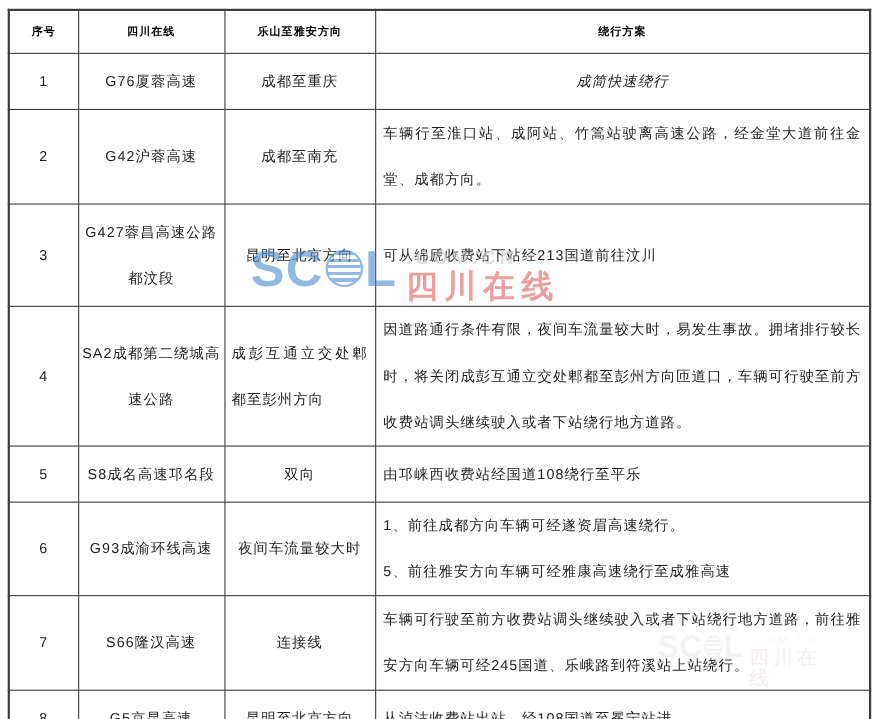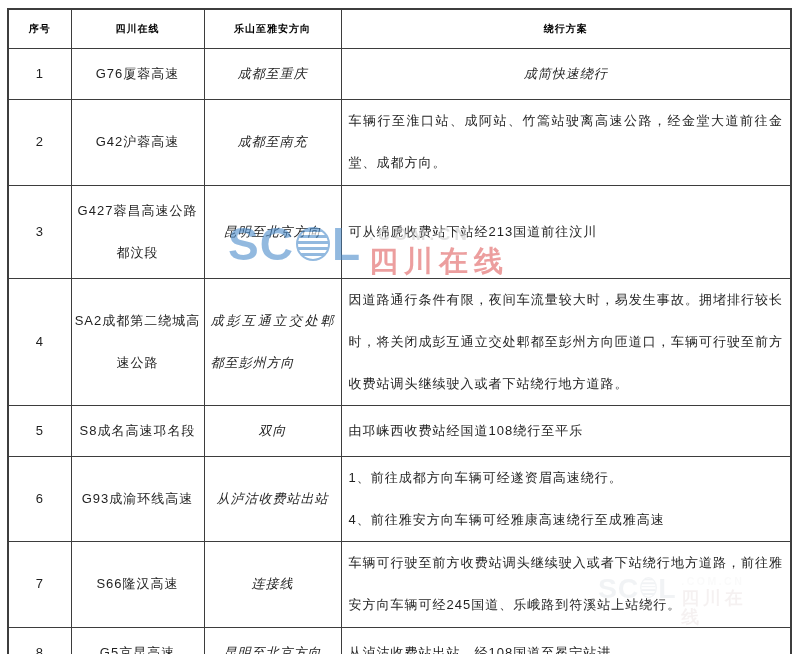--- a/index.html
+++ b/index.html
@@ -25,21 +25,21 @@
   .road-table th{
     font-size:10px;
     font-weight:bold;
     color:#000000;
     text-align:center;
     letter-spacing:1px;
     line-height:normal;
   }
   td.num-cell{text-align:center;}
   td.road-cell{text-align:center;padding:4px 2px;}
-  td.dir-cell{text-align:center;padding:0 6px;font-style:italic;}
+  td.dir-cell{text-align:center;padding:0 6px;}
   td.dir-cell.justify{text-align:justify;}
   td.plan-cell{padding:0 7px;text-align:justify;}
   td.plan-cell.center{text-align:center;font-style:italic;}
   .plan-line{line-height:42px;text-align:left;}
 
   
   .watermark{
     position:absolute;left:228px;top:222px;
     opacity:.6;pointer-events:none;
   }
@@ -114,24 +114,24 @@
       </tr>
       <tr style="height: 44px;">
         <td class="num-cell">5</td>
         <td class="road-cell">S8成名高速邛名段</td>
         <td class="dir-cell">双向</td>
         <td class="plan-cell">由邛崃西收费站经国道108绕行至平乐</td>
       </tr>
       <tr style="height: 85px;">
         <td class="num-cell">6</td>
         <td class="road-cell">G93成渝环线高速</td>
-        <td class="dir-cell">从泸沽收费站出站</td>
+        <td class="dir-cell">夜间车流量较大时</td>
         <td class="plan-cell">
           <div class="plan-line">1、前往成都方向车辆可经遂资眉高速绕行。</div>
-          <div class="plan-line">4、前往雅安方向车辆可经雅康高速绕行至成雅高速</div>
+          <div class="plan-line">5、前往雅安方向车辆可经雅康高速绕行至成雅高速</div>
         </td>
       </tr>
       <tr style="height: 86px;">
         <td class="num-cell">7</td>
         <td class="road-cell">S66隆汉高速</td>
         <td class="dir-cell">连接线</td>
         <td class="plan-cell">车辆可行驶至前方收费站调头继续驶入或者下站绕行地方道路，前往雅安方向车辆可经245国道、乐峨路到符溪站上站绕行。</td>
       </tr>
       <tr style="height: 44px;">
         <td class="num-cell">8</td>

